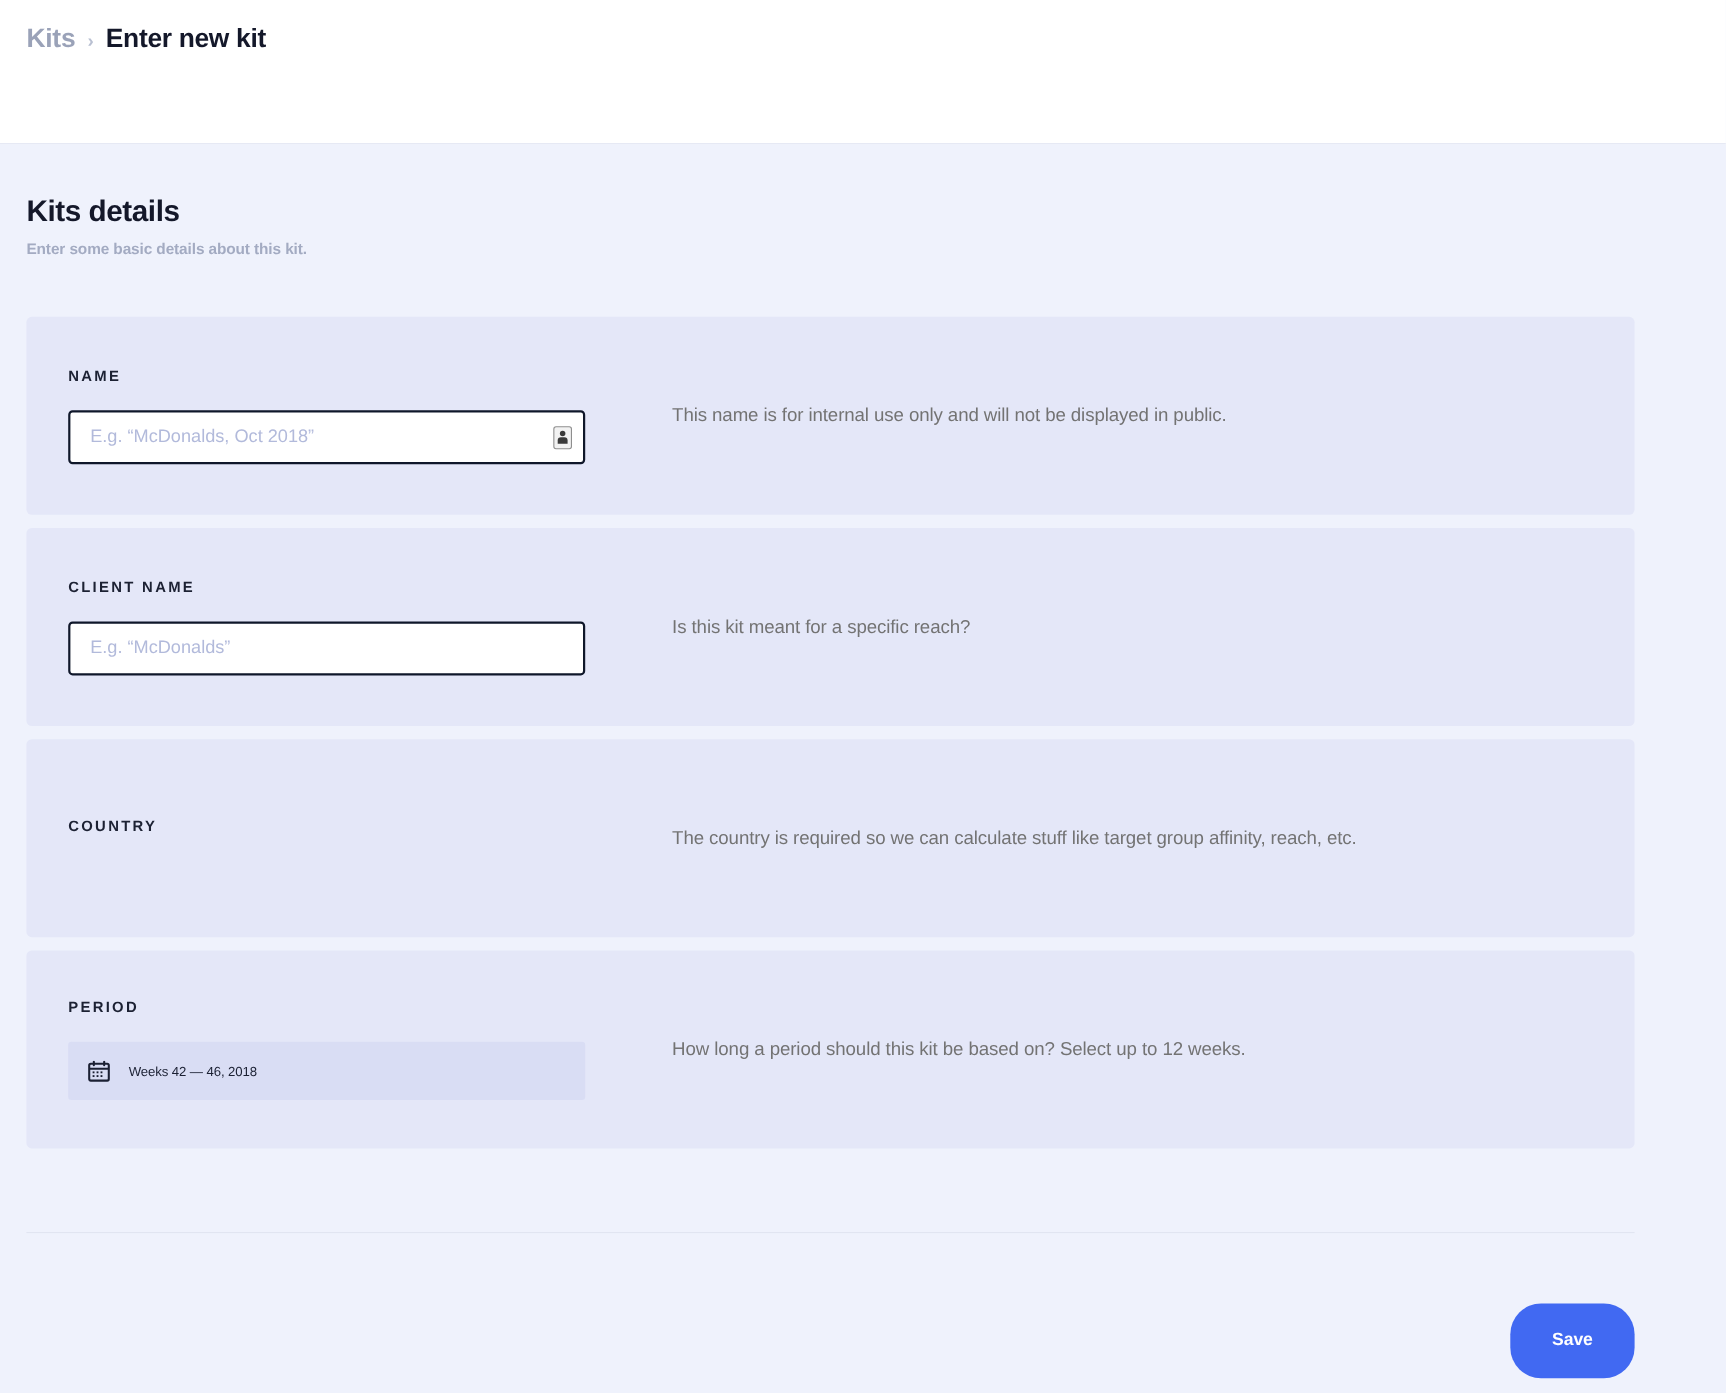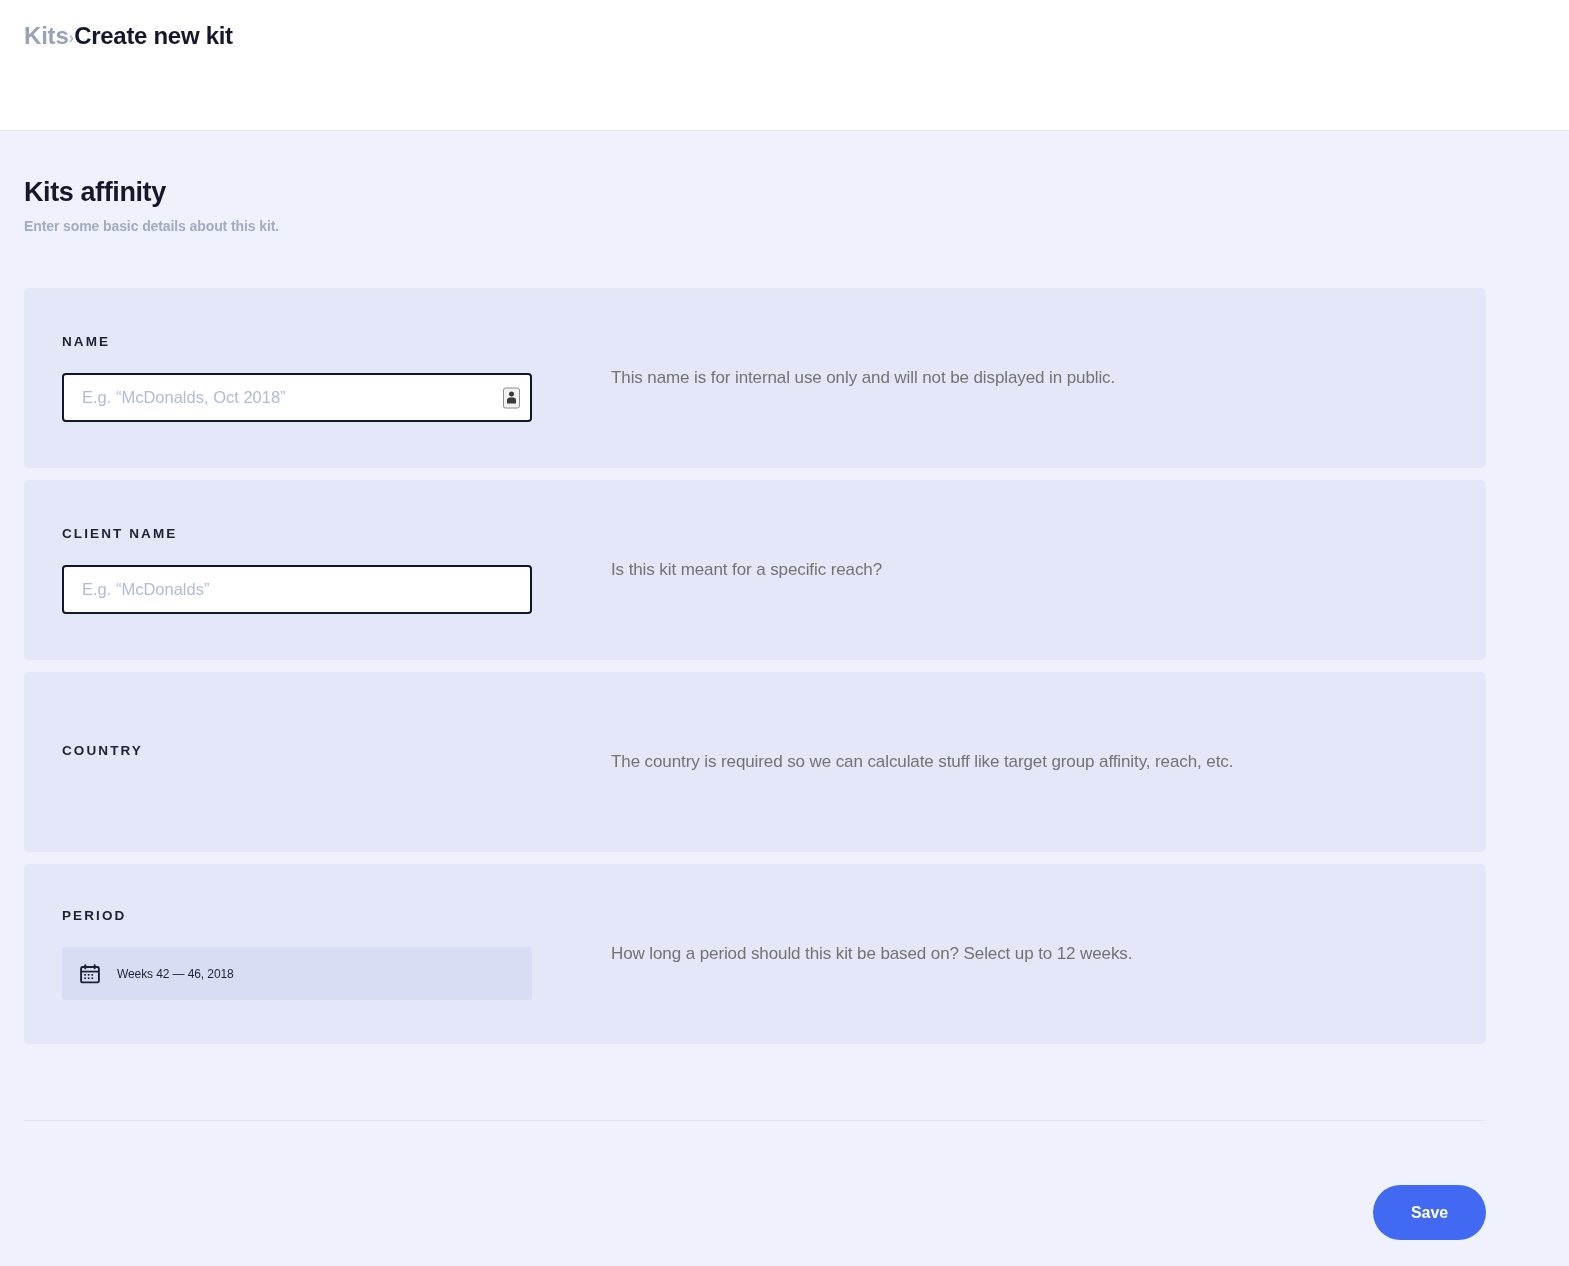--- a/index.html
+++ b/index.html
@@ -24,20 +24,21 @@
     position: relative;
     border-bottom: 1px solid #e6e9f4;
   }
 
   .breadcrumb {
     position: absolute;
     left: 24px;
     top: 22px;
     display: flex;
     align-items: center;
+    gap: 11px;
     font-size: 24px;
   }
   .crumb-root {
     color: #9aa2b8;
     font-weight: 700;
     letter-spacing: -0.2px;
     cursor: pointer;
   }
   .crumb-sep {
     color: #b9c0d2;
@@ -255,46 +256,46 @@
     display: flex;
     justify-content: flex-end;
     margin-top: 64px;
   }
 
   .save-button {
     background: #4169f2;
     color: #ffffff;
     border: none;
     border-radius: 28px;
-    height: 55px;
+    height: 68px;
     width: 113px;
     font-family: "Liberation Sans", sans-serif;
     font-size: 16px;
     font-weight: 700;
     letter-spacing: -0.1px;
     cursor: pointer;
   }
 </style>
 </head>
 <body>
 
 <div class="topbar">
 
   <div class="breadcrumb">
     <span class="crumb-root">Kits</span>
     <span class="crumb-sep">›</span>
-    <span class="crumb-current">Create new kit</span>
+    <span class="crumb-current">Enter new kit</span>
   </div>
 
 
 </div>
 
 <div class="page">
 
-  <div class="page-title">Kits affinity</div>
+  <div class="page-title">Kits details</div>
   <div class="page-subtitle">Enter some basic details about this kit.</div>
 
   <div class="cards">
 
     <div class="card name">
       <div class="card-left">
         <div class="field-label">NAME</div>
         <div class="input-wrap">
           <input class="text-input" type="text" placeholder="E.g. “McDonalds, Oct 2018”" style="">
           <span class="autofill-icon">

